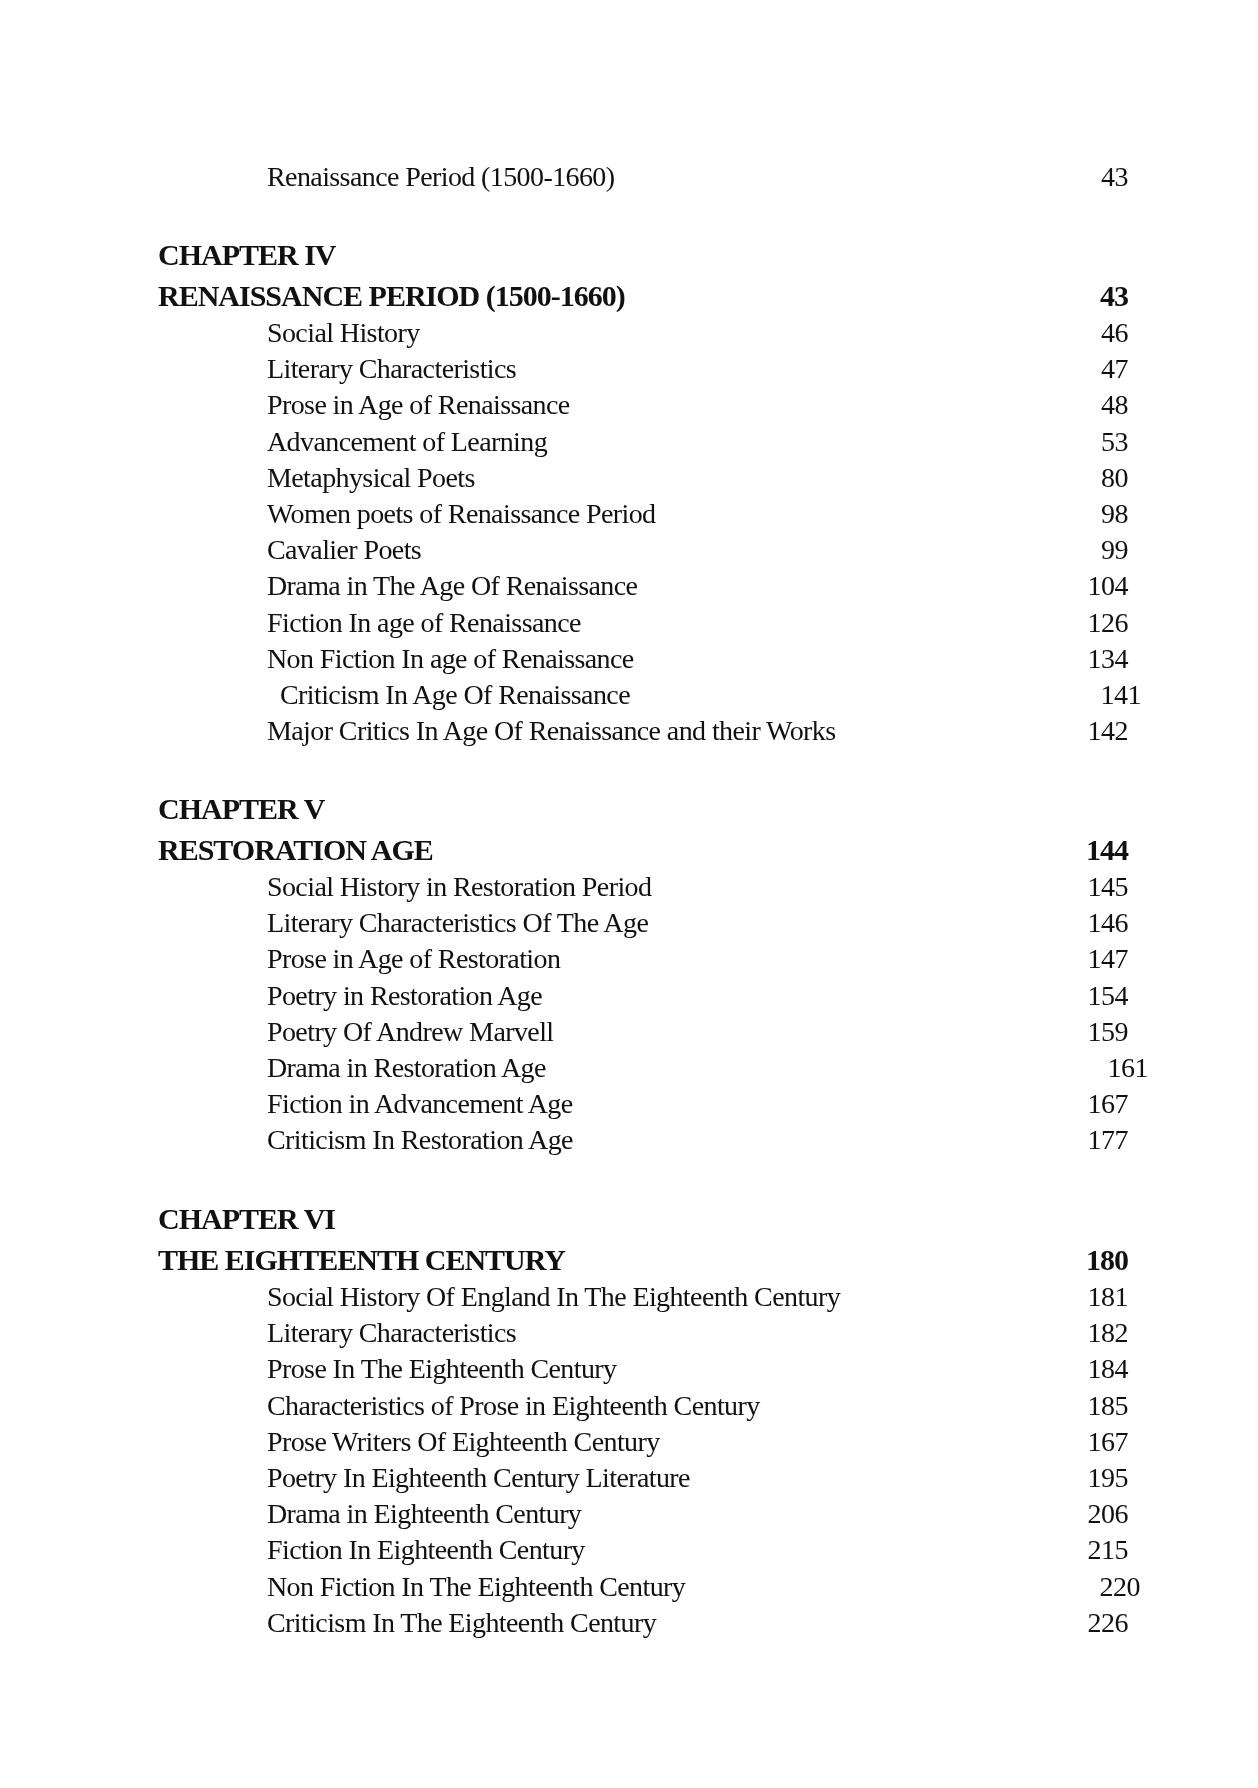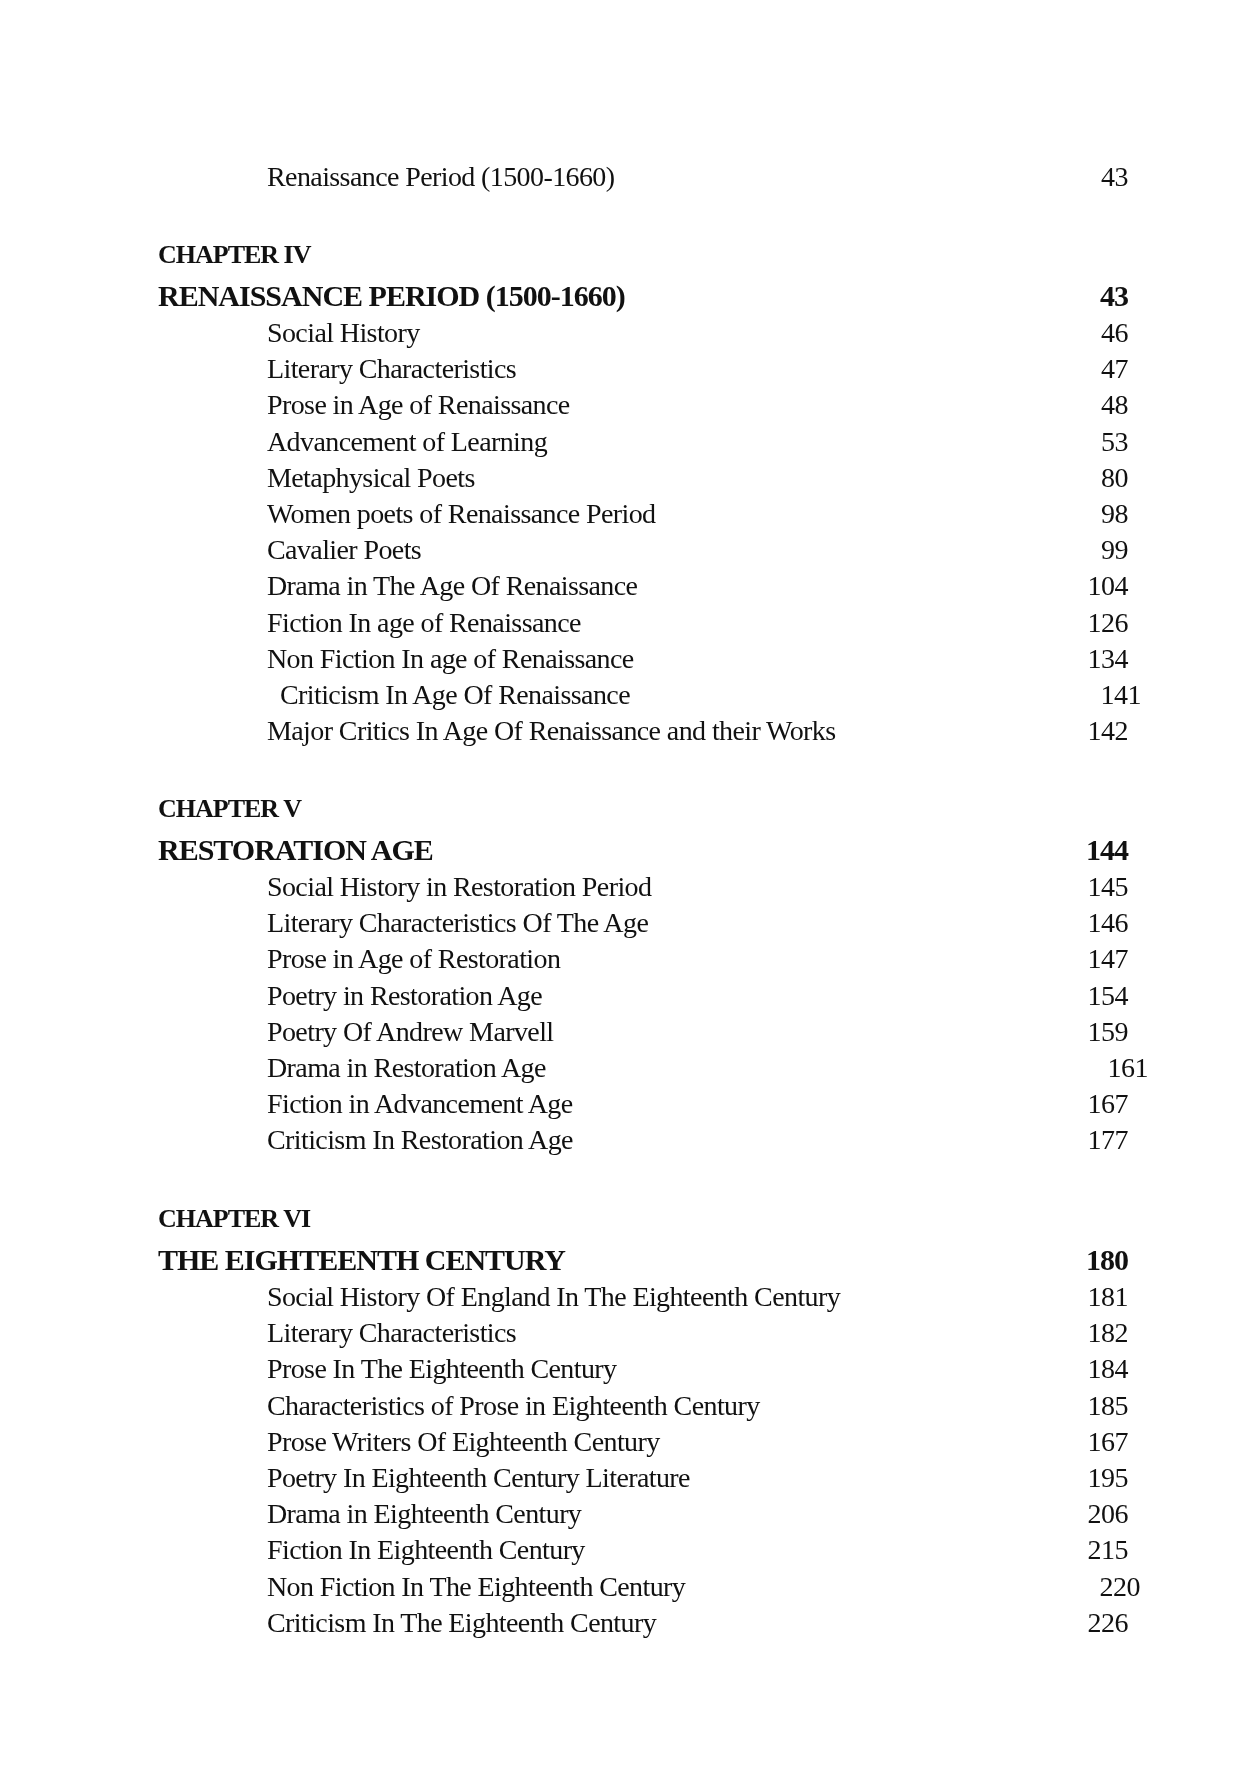--- a/index.html
+++ b/index.html
@@ -4,21 +4,21 @@
 <style>
   html, body { margin:0; padding:0; background:#ffffff; }
   body { width:1258px; height:1788px; position:relative; overflow:hidden;
          font-family:"Liberation Serif", "DejaVu Serif", serif; color:#111; }
   .page { position:absolute; left:12px; top:0; width:1258px; height:1332px; }
   .line { position:absolute; left:0; width:1258px; height:36px; line-height:36px; }
   .line .title { position:absolute; white-space:nowrap; }
   .line .num { position:absolute; right:142px; text-align:right; white-space:nowrap; }
   .entry .title { left:255px; font-size:28px; letter-spacing:-0.6px; }
   .entry .num { font-size:28px; letter-spacing:-0.5px; }
-  .chap .title { left:146px; font-size:26px; font-weight:bold; letter-spacing:-1px; }
+  .chap .title { left:146px; font-size:30px; font-weight:bold; letter-spacing:-1px; }
   .head .title { left:146px; font-size:30px; font-weight:bold; letter-spacing:-1px; }
   .head .num { font-size:30px; font-weight:bold; letter-spacing:-1px; }
 </style>
 </head>
 <body>
 
 <div class="page" id="page">
   <div class="line entry" style="top:159px">
     <span class="title">Renaissance Period (1500-1660)</span>
     <span class="num">43</span>

